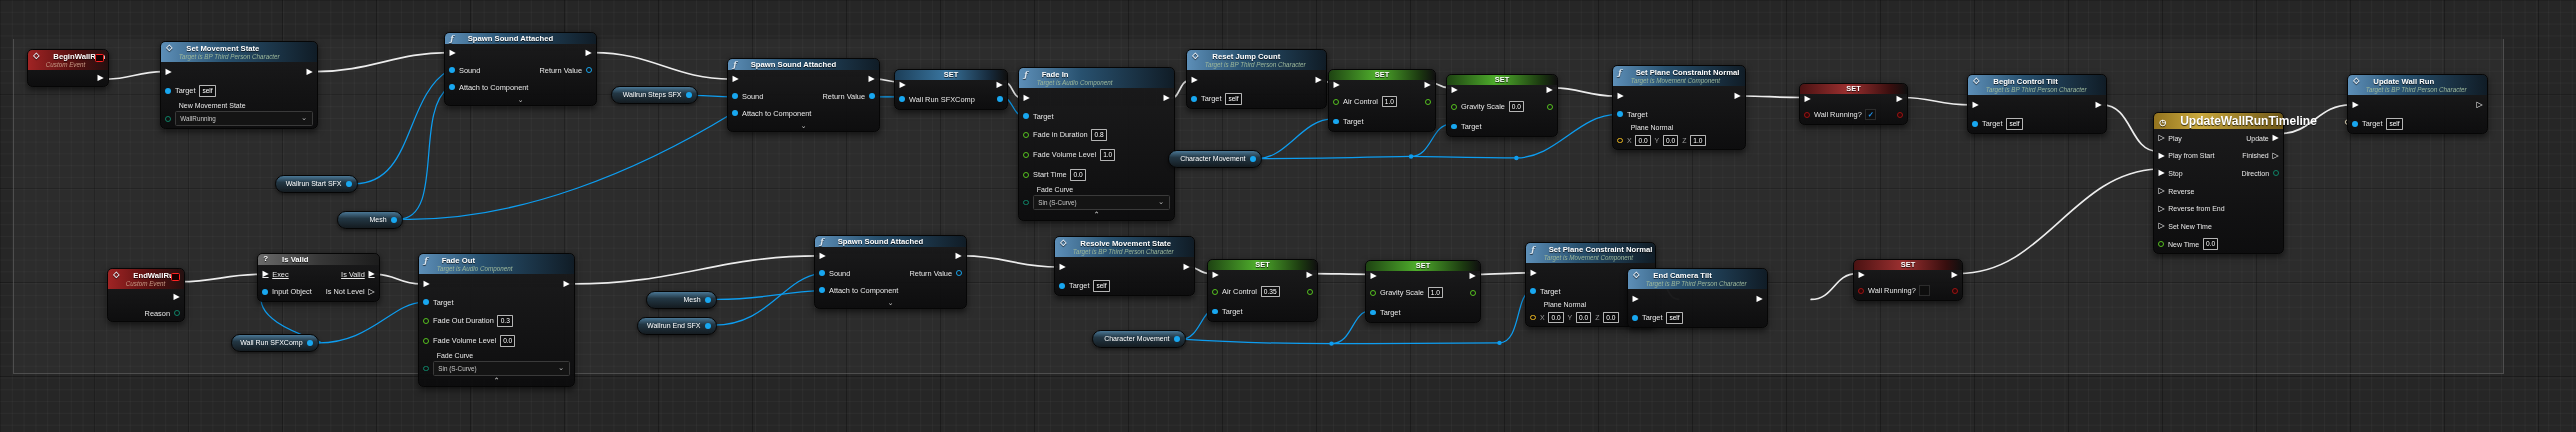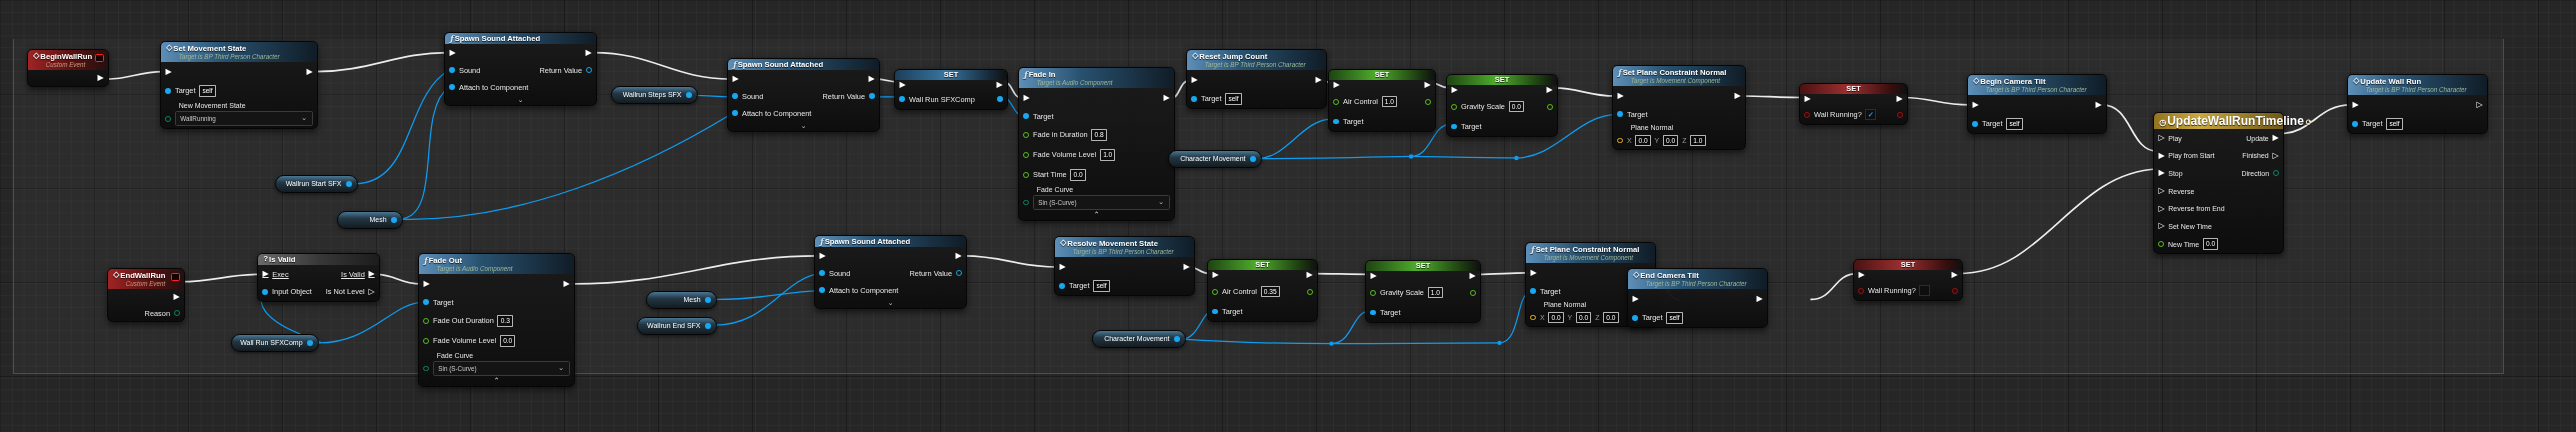--- a/index.html
+++ b/index.html
@@ -18,21 +18,21 @@
   .cmt-body{position:absolute;left:13.3px;top:39px;width:2491px;height:335px;z-index:1;
     background:rgba(160,160,160,.05);border:0.7px solid rgba(120,120,120,.45);border-top:none;box-sizing:border-box;}
   svg.wires{position:absolute;left:0;top:0;z-index:2;}
   .we{stroke:#ececec;stroke-width:2.3;fill:none;stroke-linecap:round;}
   .wd{stroke:#0d9df0;stroke-width:1.7;fill:none;stroke-linecap:round;}
   .jd{fill:#0d9df0;}
   .node{position:absolute;z-index:3;background:linear-gradient(180deg,rgba(27,27,28,.97),rgba(12,12,13,.96));
     border:0.7px solid #060606;border-radius:5.2px;box-shadow:0 2.9px 6.6px rgba(0,0,0,.55);box-sizing:border-box;}
   .hd{border-radius:4.4px 4.4px 0 0;padding:1.5px 5.9px 2.2px 5.2px;position:relative;}
   .hd.one{padding:0.7px 5.9px 1.5px 5.2px;}
-  .t-row{display:flex;align-items:center;gap:1px;font-weight:700;font-size:7.7px;color:#fff;white-space:nowrap;text-shadow:0 0.7px 0.7px rgba(0,0,0,.7);}
+  .t-row{display:flex;align-items:center;gap:14px;font-weight:700;font-size:7.7px;color:#fff;white-space:nowrap;text-shadow:0 0.7px 0.7px rgba(0,0,0,.7);}
   .sub{font-style:italic;font-size:6.3px;color:#9db89b;white-space:nowrap;margin-left:12.5px;line-height:1.2;}
   .h-ev .sub{color:#c69a85;}
   .h-ev{background:linear-gradient(to right,#a02424,#591111 55%,#241010);}
   .h-fn{background:linear-gradient(to right,#5d8fb8,#28516f 40%,#101c26);}
   .h-q{background:linear-gradient(to right,#6a6a6a,#383838 50%,#1c1c1c);}
   .h-tl{background:linear-gradient(to right,#93731e,#c9a83e 35%,#6e5718);}
   .hd-set{height:9.6px;border-radius:4.4px 4.4px 0 0;display:flex;align-items:center;justify-content:center;
     font-weight:700;font-size:7.4px;color:#fff;text-shadow:0 0.7px 0.7px rgba(0,0,0,.7);}
   .h-set-g{background:linear-gradient(to right,#1e4312,#4fae2c 45%,#1c3a10 85%,#0f0f0f);}
   .h-set-r{background:linear-gradient(to right,#4a1212,#9c3030 45%,#380e0e 85%,#0f0f0f);}
@@ -398,21 +398,21 @@
         <span class="cb" data-checked="true"></span>
         <span class="spacer"></span>
         <span class="cp bl"></span>
       </div>
   </div>
 
   <div class="node" style="left:1967px;top:74px;width:140px;">
     <div class="hd h-fn">
       <div class="t-row">
           <span class="ic i-d"></span>
-          <span>Begin Camera Tilt</span>
+          <span>Begin Control Tilt</span>
         </div>
       <div class="sub">Target is BP Third Person Character</div>
     </div>
     <div class="r" style="height:19px;">
         <span class="xp c"></span>
         <span class="spacer"></span>
         <span class="xp c"></span>
       </div>
     <div class="r" style="height:19px;">
         <span class="cp obj f"></span>

